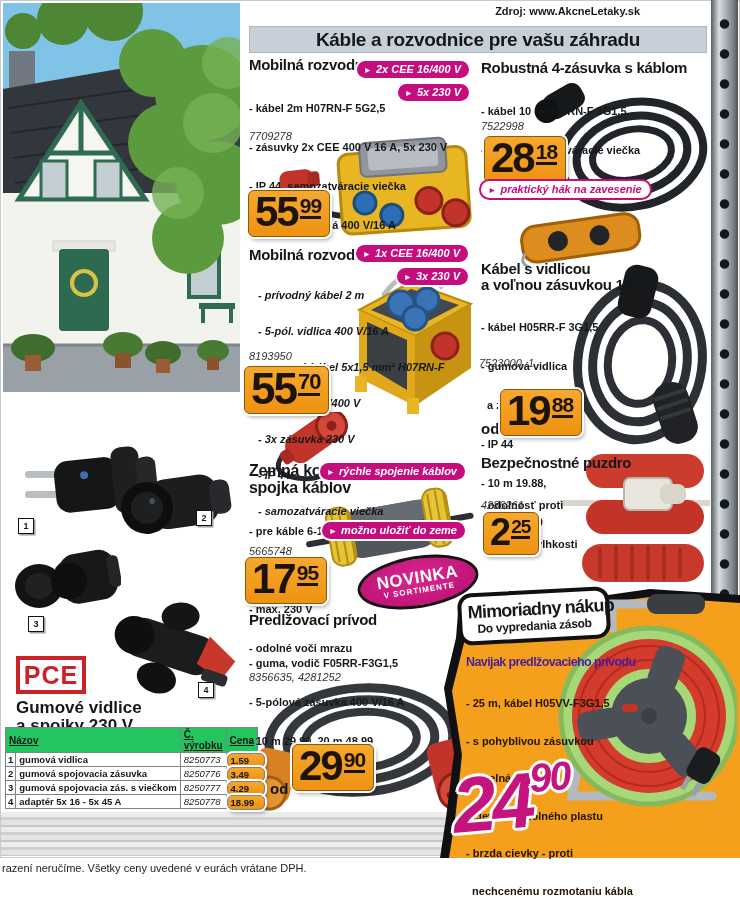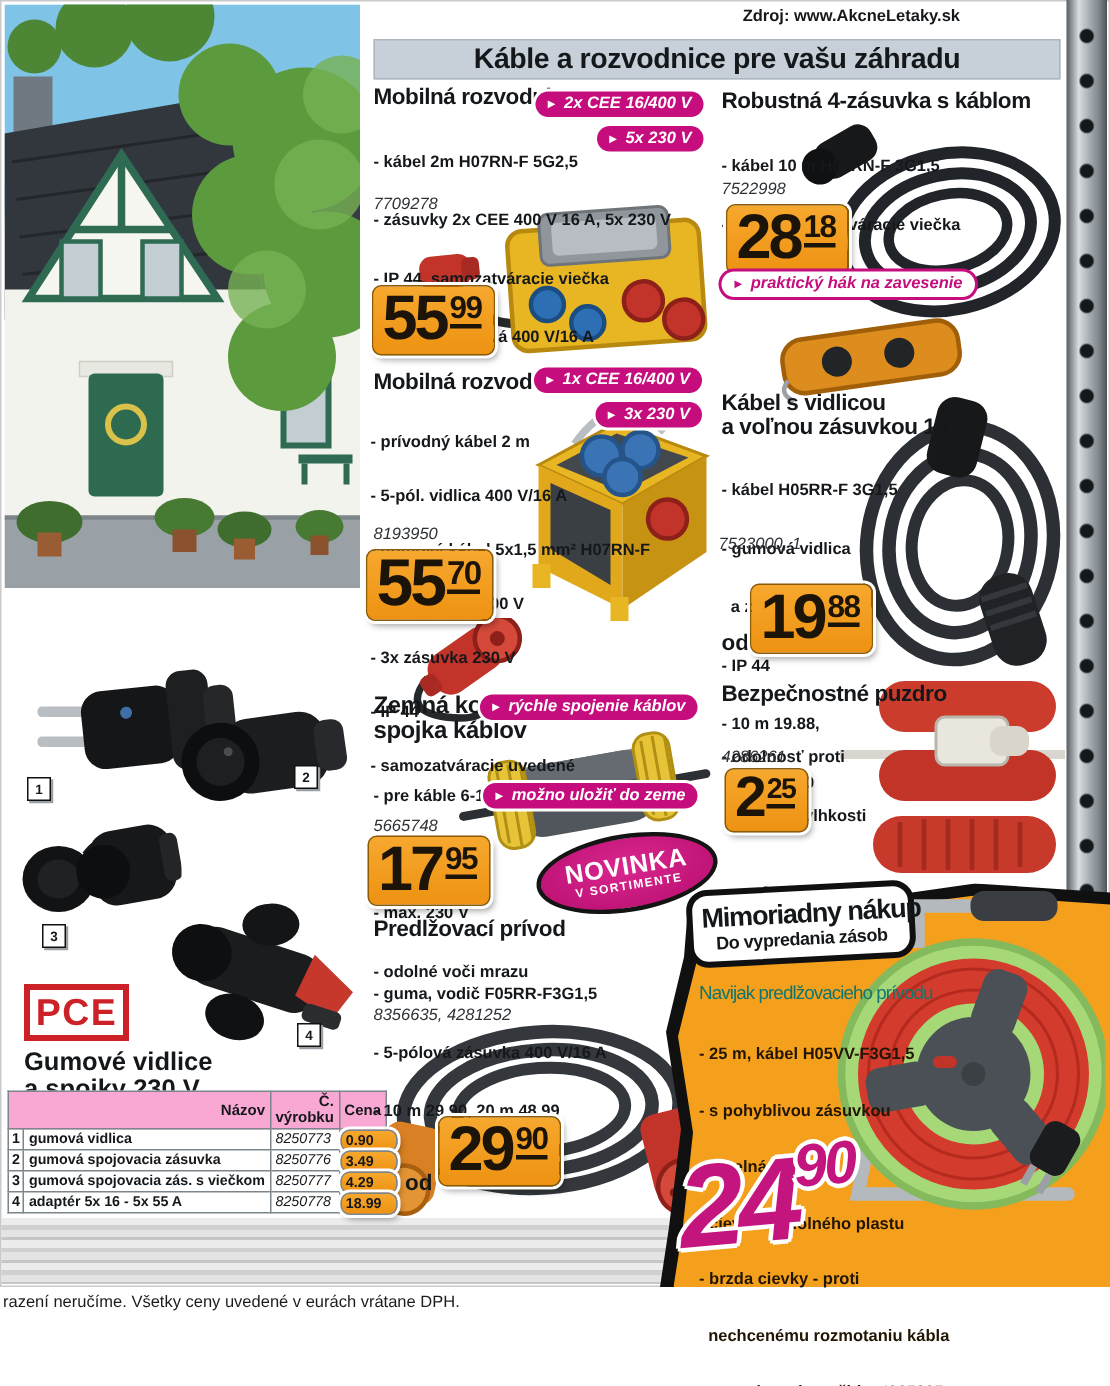--- a/index.html
+++ b/index.html
@@ -23,21 +23,21 @@
           box-sizing:border-box;z-index:2;white-space:nowrap;}
   .numtag{position:absolute;width:14px;height:14px;background:#fff;border:1.5px solid #111;
           box-shadow:1.5px 1.5px 0 #9aa0a5;font-size:9px;font-weight:bold;display:flex;align-items:center;
           justify-content:center;z-index:3;}
   .pce{position:absolute;left:16px;top:656px;width:70px;height:38px;background:#fff;border:4px solid #cc2127;
        box-sizing:border-box;display:flex;align-items:center;justify-content:center;font-size:25px;
        font-weight:bold;color:#cc2127;letter-spacing:1px;z-index:2;}
   .lheading{position:absolute;left:16px;width:220px;font-size:17px;font-weight:bold;line-height:18px;z-index:2;}
   .pcetable{position:absolute;left:5px;top:727px;width:232px;border-collapse:collapse;background:#fff;z-index:2;}
   .pcetable th,.pcetable td{border:1px solid #7d858c;padding:1px 3px;font-size:9.5px;color:#15181b;}
-  .pcetable th{background:#f9a8d4;text-align:right;font-size:10px;}
+  .pcetable th{background:#22c55e;text-align:left;font-size:10px;text-decoration:underline;}
   .pcetable td.num{width:12px;text-align:center;font-weight:bold;padding:1px 2px;}
   .pcetable td.name{font-weight:bold;width:134px;white-space:nowrap;overflow:hidden;}
   .pcetable td.sku{font-style:italic;width:48px;}
   .pcetable td.price{font-weight:bold;text-align:right;width:30px;}
   
   .ptitle{position:absolute;font-size:15px;font-weight:bold;line-height:16px;letter-spacing:-0.3px;z-index:2;}
   .specs{position:absolute;font-size:11px;font-weight:bold;line-height:13px;white-space:pre;z-index:2;}
   .article{position:absolute;font-size:11px;font-style:italic;color:#2e3236;z-index:2;}
   
   .badge{position:absolute;z-index:3;background:#c60d7d;color:#fff;font-size:11px;font-weight:bold;
@@ -63,22 +63,22 @@
   .novinka .l2{font-size:8px;font-weight:bold;letter-spacing:1px;}
   
   .promo-black{position:absolute;left:440px;top:583px;width:300px;height:275px;background:#101010;z-index:5;
      clip-path:polygon(18px 30px,70px 8px,140px 16px,210px 6px,300px 12px,300px 275px,0px 275px,6px 235px,14px 170px,4px 105px,16px 55px);}
   .promo-orange{position:absolute;left:440px;top:583px;width:300px;height:275px;background:#f5a01c;z-index:5;
      clip-path:polygon(26px 36px,74px 16px,140px 23px,210px 14px,300px 20px,300px 275px,9px 275px,15px 237px,22px 172px,12px 108px,24px 60px);}
   .bubble{position:absolute;left:458px;top:590px;width:152px;z-index:6;background:#fff;border:4px solid #101010;
           border-radius:14px;transform:rotate(-3deg);text-align:center;padding:6px 6px 5px;box-sizing:border-box;}
   .bubble .b1{font-size:18px;font-weight:bold;line-height:19px;letter-spacing:-0.8px;white-space:nowrap;}
   .bubble .b2{font-size:12px;font-weight:bold;letter-spacing:-0.3px;white-space:nowrap;}
-  .promo-title{position:absolute;left:466px;top:655px;z-index:6;font-size:12.5px;font-weight:normal;
-               letter-spacing:-0.6px;color:#0f766e;white-space:nowrap;}
+  .promo-title{position:absolute;left:466px;top:655px;z-index:6;font-size:12.5px;font-weight:bold;
+               letter-spacing:-0.6px;color:#4c1d95;white-space:nowrap;}
   .promo-specs{position:absolute;left:466px;top:672px;z-index:6;font-size:11px;font-weight:bold;
                line-height:12.5px;white-space:pre;color:#221503;}
   .article-inline{font-style:italic;font-weight:normal;color:#4a3414;margin-left:5px;}
   .bigprice{position:absolute;left:452px;top:758px;z-index:7;color:#c4157f;font-weight:bold;font-style:italic;
             transform:rotate(-5deg);
             text-shadow:3px 0 0 #fff,-3px 0 0 #fff,0 3px 0 #fff,0 -3px 0 #fff,2px 2px 0 #fff,-2px 2px 0 #fff,2px -2px 0 #fff,-2px -2px 0 #fff;}
   .bigprice .eu{font-size:78px;letter-spacing:-4px;line-height:.9;}
   .bigprice .ct{font-size:40px;vertical-align:34px;letter-spacing:-2px;}
   
   .strip{position:absolute;left:1px;top:812px;width:452px;height:44px;z-index:1;
@@ -210,37 +210,37 @@
     <tbody>
         <tr>
       <th colspan="2">Názov</th>
       <th>Č. výrobku</th>
       <th>Cena</th>
     </tr>
     <tr>
       <td class="num">1</td>
       <td class="name">gumová vidlica</td>
       <td class="sku">8250773</td>
-      <td class="price">0.90</td>
+      <td class="price">1.59</td>
     </tr>
     <tr>
       <td class="num">2</td>
       <td class="name">gumová spojovacia zásuvka</td>
       <td class="sku">8250776</td>
       <td class="price">3.49</td>
     </tr>
     <tr>
       <td class="num">3</td>
       <td class="name">gumová spojovacia zás. s viečkom</td>
       <td class="sku">8250777</td>
       <td class="price">4.29</td>
     </tr>
     <tr>
       <td class="num">4</td>
-      <td class="name">adaptér 5x 16 - 5x 55 A</td>
+      <td class="name">adaptér 5x 16 - 5x 45 A</td>
       <td class="sku">8250778</td>
       <td class="price">18.99</td>
     </tr>
   </tbody>
     </table>
 
   <div class="ptitle" style="left:249px;top:57px;">Mobilná rozvodnica</div>
   <div class="specs" style="left:249px;top:76px;">
     <div>- kábel 2m H07RN-F 5G2,5</div>
     <div>- zásuvky 2x CEE 400 V 16 A, 5x 230 V</div>
@@ -301,28 +301,28 @@
   </div>
   <div class="price" style="left:484px;top:136px;">
       <span class="eu" style="font-size:42px;">28</span>
       <span class="ct" style="font-size:21px;">18</span>
     </div>
   <div class="badge invert" style="left:481px;top:181px;"><span class="arr">►</span><span>praktický hák na zavesenie</span></div>
 
   <div class="ptitle" style="left:249px;top:247px;">Mobilná rozvodnica</div>
   <div class="badge" style="right:272px;top:245px;"><span class="arr">►</span><span>1x CEE 16/400 V</span></div>
   <div class="badge" style="right:272px;top:268px;"><span class="arr">►</span><span>3x 230 V</span></div>
-  <div class="specs" style="left:247px;top:265px;line-height:12px;">
+  <div class="specs" style="left:258px;top:265px;line-height:12px;font-style:italic;">
     <div>- prívodný kábel 2 m</div>
     <div>- 5-pól. vidlica 400 V/16 A</div>
     <div>- gumový kábel 5x1,5 mm² H07RN-F</div>
     <div>- 1x CEE 16 A/400 V</div>
     <div>- 3x zásuvka 230 V</div>
     <div>- IP 44</div>
-    <div>- samozatváracie uvedené</div>
+    <div>- samozatváracie viečka</div>
   </div>
   <div class="article" style="left:249px;top:350px;">8193950</div>
   <div class="photo" style="left:345px;top:238px;">
     <svg width="132" height="190" viewBox="0 0 132 190">
       <path d="M38,58 Q66,18 98,50" stroke="#b9bec3" stroke-width="5" fill="none"></path>
       <polygon points="14,72 66,44 126,66 70,98" fill="#e8b622" stroke="#b8890f" stroke-width="2"></polygon>
       <polygon points="26,72 66,51 114,67 70,90" fill="#43484d"></polygon>
       <circle cx="56" cy="66" r="13" fill="#3b74b5" stroke="#24548a" stroke-width="3"></circle>
       <circle cx="82" cy="62" r="12" fill="#3b74b5" stroke="#24548a" stroke-width="3"></circle>
       <circle cx="70" cy="80" r="12" fill="#3b74b5" stroke="#24548a" stroke-width="3"></circle>

